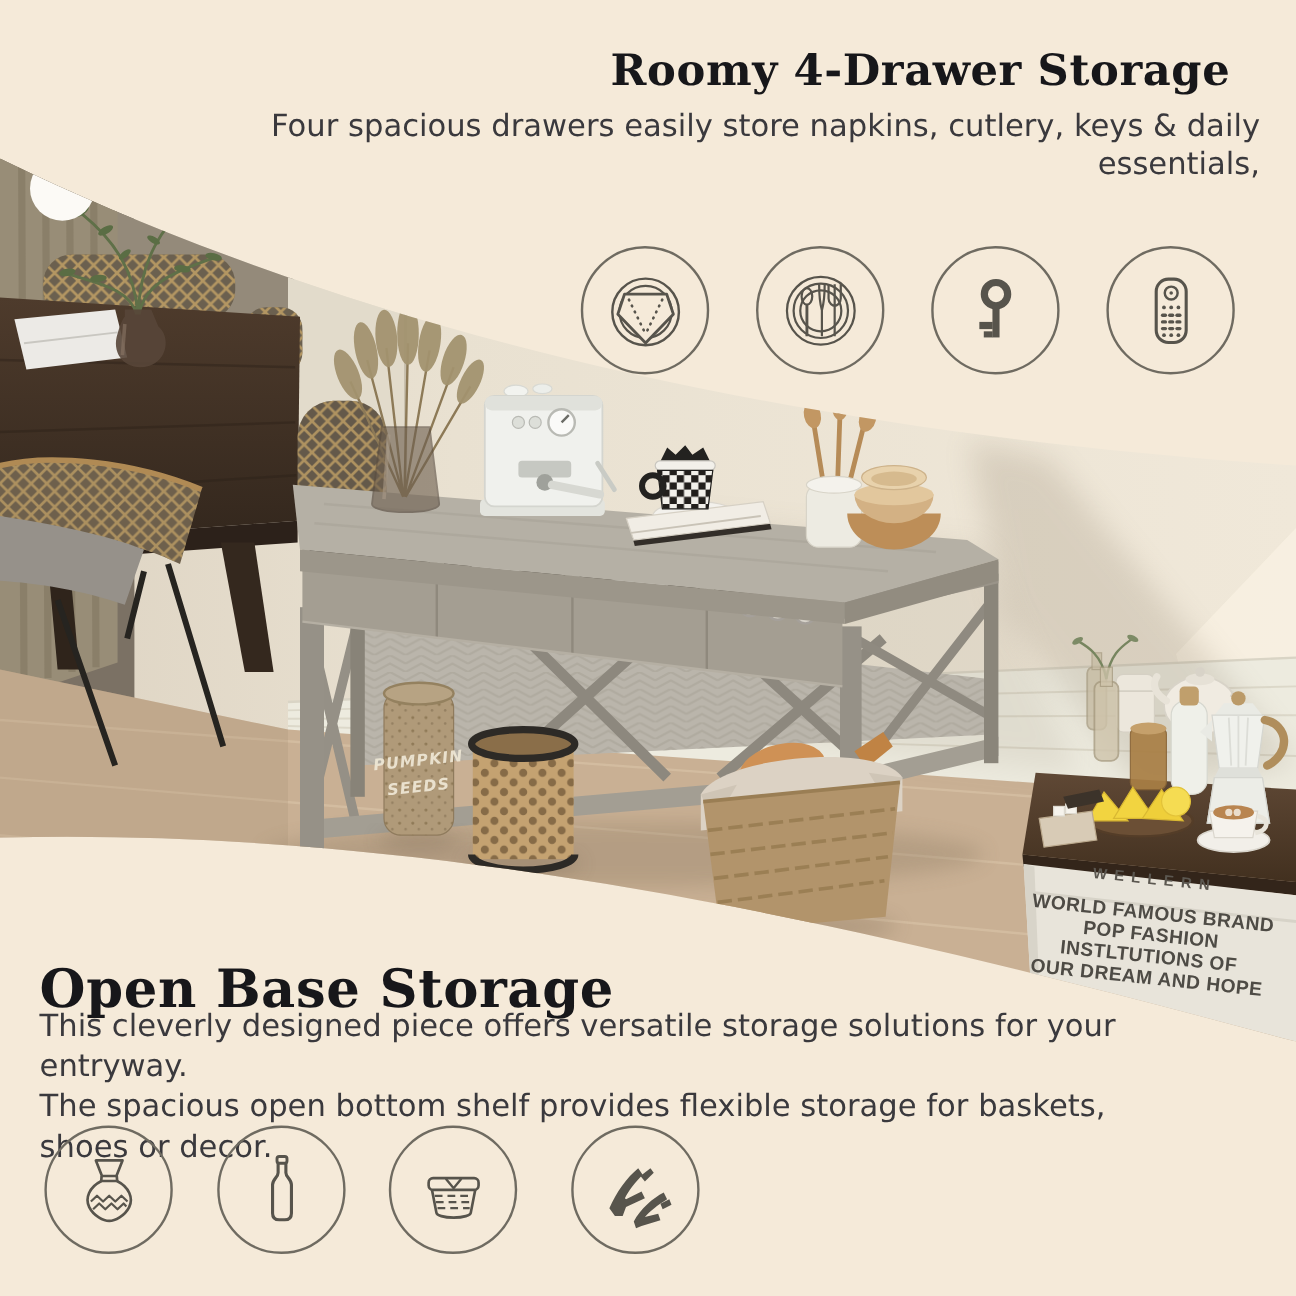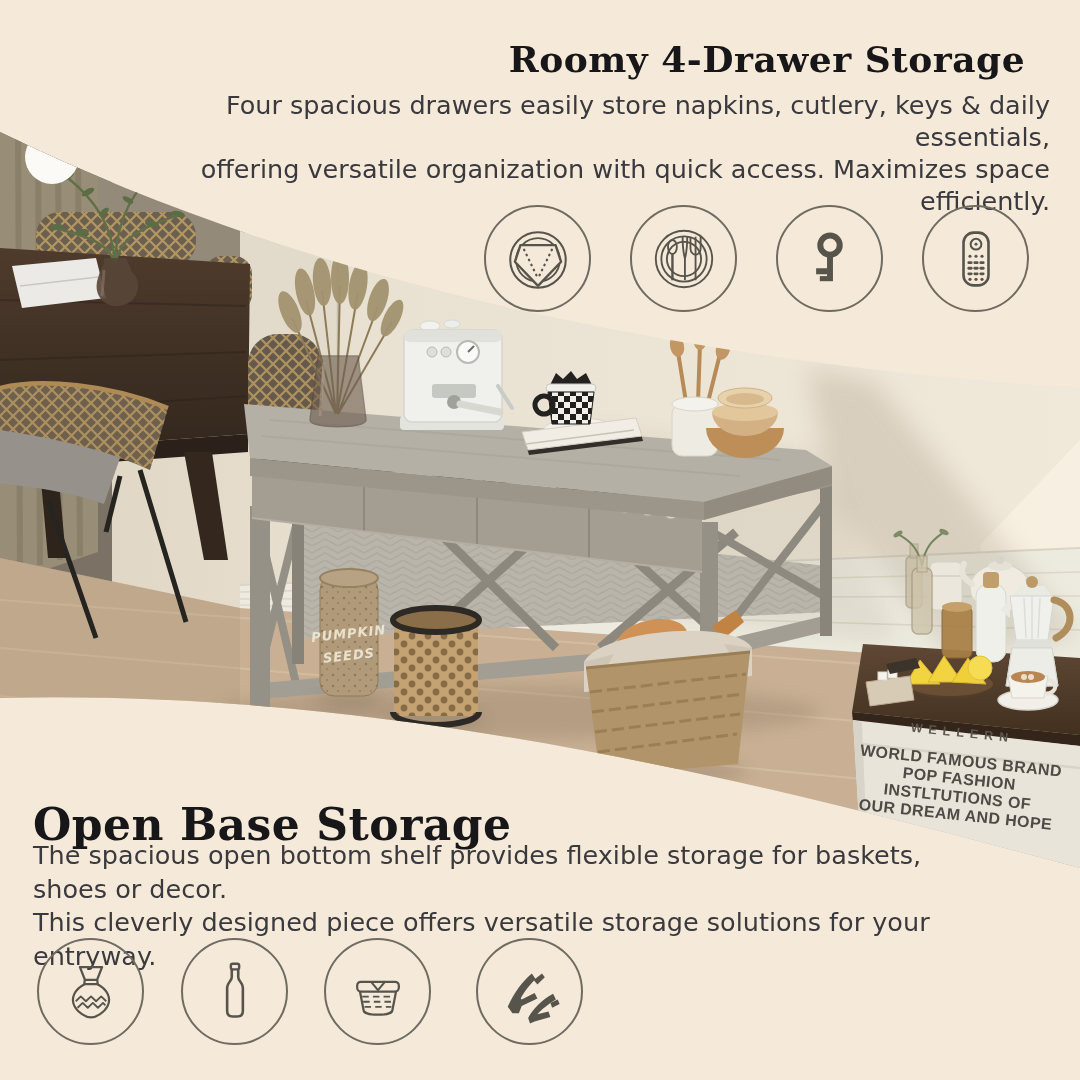--- a/index.html
+++ b/index.html
@@ -367,21 +367,20 @@
         </g>
       </g>
 
       <circle cx="52" cy="157" r="27" fill="#fcfaf6"></circle>
     </g>
   </svg>
 
   <h1 class="heading title-top">Roomy 4-Drawer Storage</h1>
   <div class="desc desc-top">
     <span>Four spacious drawers easily store napkins, cutlery, keys &amp; daily essentials,</span>
-    <span>offering versatile organization with quick access. Maximizes space efficiently.</span>
   </div>
 
   <div class="icon-circle ic-t1">
     <svg width="74" height="74" viewBox="0 0 80 80" fill="none" stroke="currentColor">
       <circle cx="40" cy="41" r="30" stroke-width="2.2"></circle>
       <circle cx="40" cy="41" r="23.5" stroke-width="2"></circle>
       <path d="M21,25 L59,25 L65,43 L40,69 L15,43 Z" fill="#f5ead9" stroke-width="2.6" stroke-linejoin="round"></path>
       <path d="M25,30 L40,61 M55,30 L40,61" stroke-width="2.4" stroke-dasharray="0.6 5.4" stroke-linecap="round"></path>
     </svg>
   </div>
@@ -425,22 +424,22 @@
           <rect x="43.7" y="54.5" width="5.6" height="3" rx="1.5"></rect>
         <circle cx="33.5" cy="62" r="1.7"></circle>
           <circle cx="40" cy="62" r="1.7"></circle>
           <circle cx="46.5" cy="62" r="1.7"></circle>
       </g>
     </svg>
   </div>
 
   <h2 class="heading title-bottom">Open Base Storage</h2>
   <div class="desc desc-bottom">
+    <span>This cleverly designed piece offers versatile storage solutions for your entryway.</span>
     <span>The spacious open bottom shelf provides flexible storage for baskets, shoes or decor.</span>
-    <span>This cleverly designed piece offers versatile storage solutions for your entryway.</span>
   </div>
 
   <div class="icon-circle ic-b1">
     <svg width="74" height="74" viewBox="0 0 80 80" fill="none" stroke="currentColor" stroke-width="2.4" stroke-linejoin="round">
       <path d="M28,13 L52,13 L46.5,27 L33.5,27 Z"></path>
       <path d="M33.2,27 L32.8,31.5 L47.2,31.5 L46.8,27"></path>
       <path d="M33,31.5 C22,37 18,47 22,55 C26,63 35,67.5 40,67.5 C45,67.5 54,63 58,55 C62,47 58,37 47,31.5"></path>
       <path d="M23.5,50 L29,44.8 L34.5,50 L40,44.8 L45.5,50 L51,44.8 L56.5,50" stroke-width="2"></path>
       <path d="M25.5,57 L31,51.8 L36.5,57 L42,51.8 L47.5,57 L53,51.8 L55.5,54.5" stroke-width="2"></path>
     </svg>

